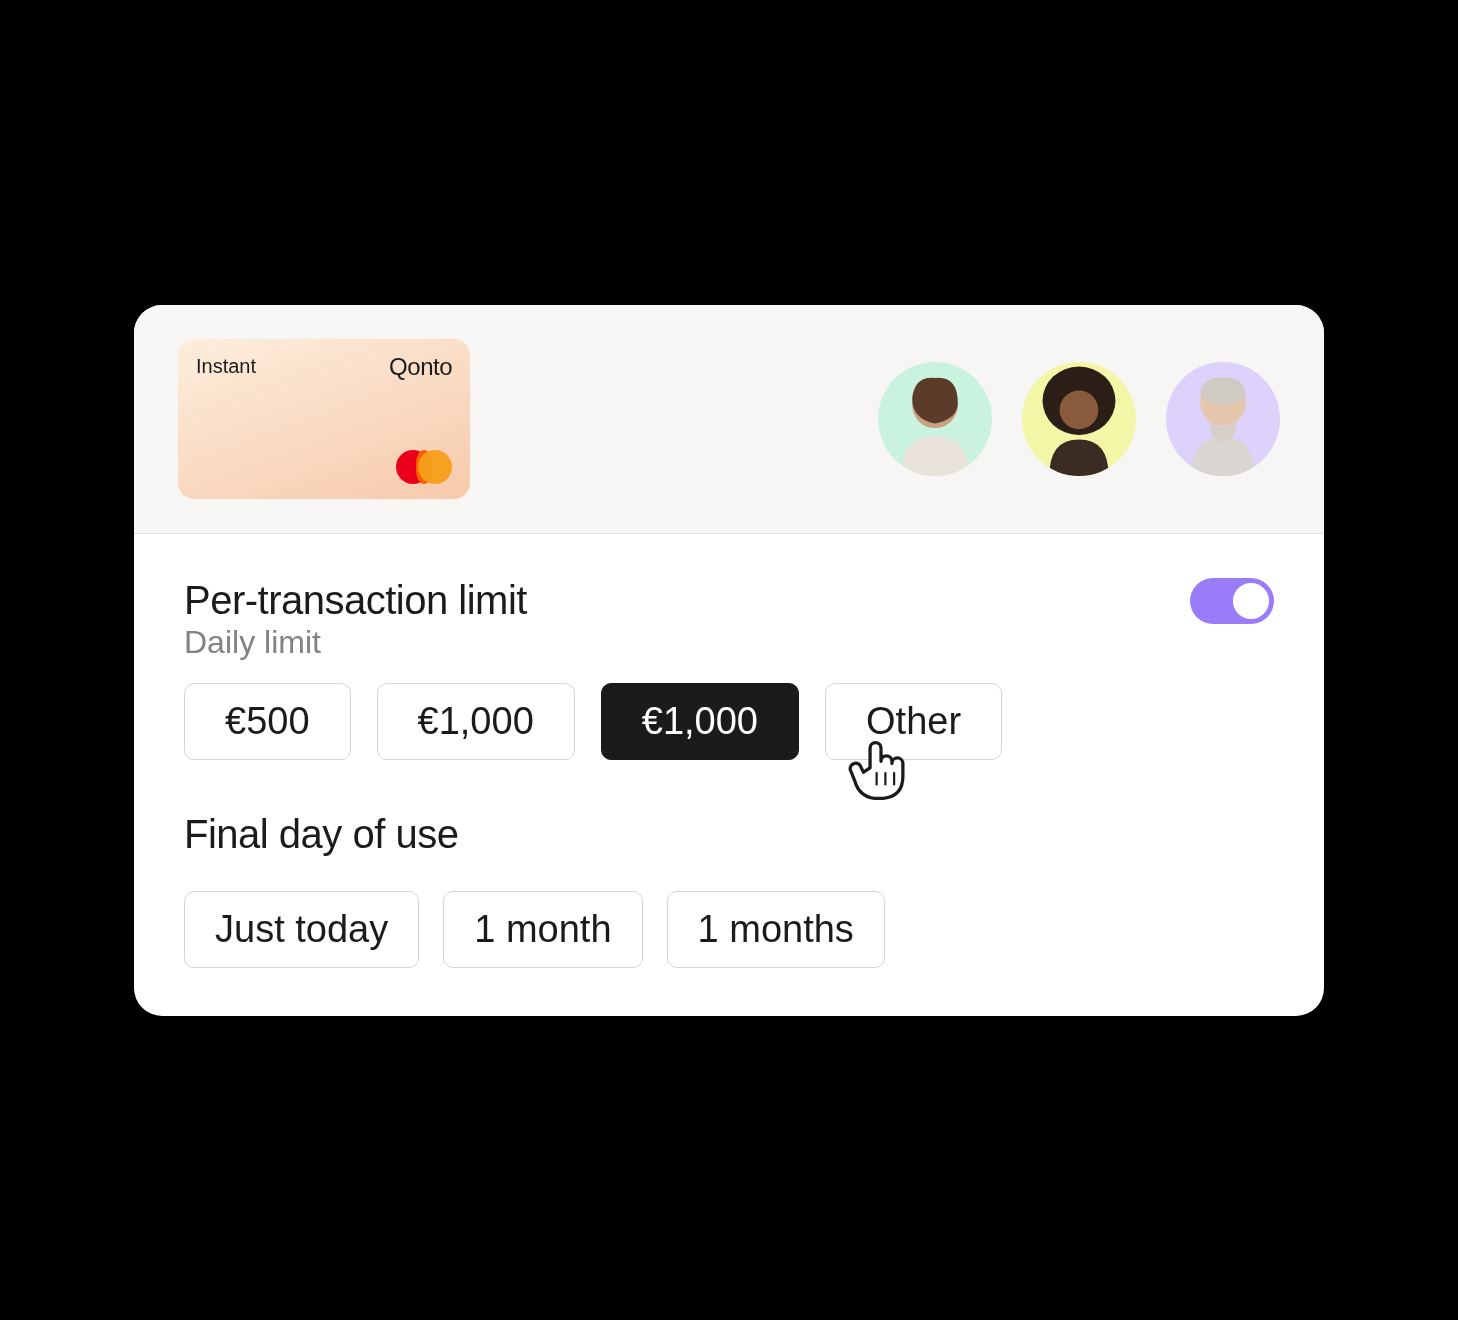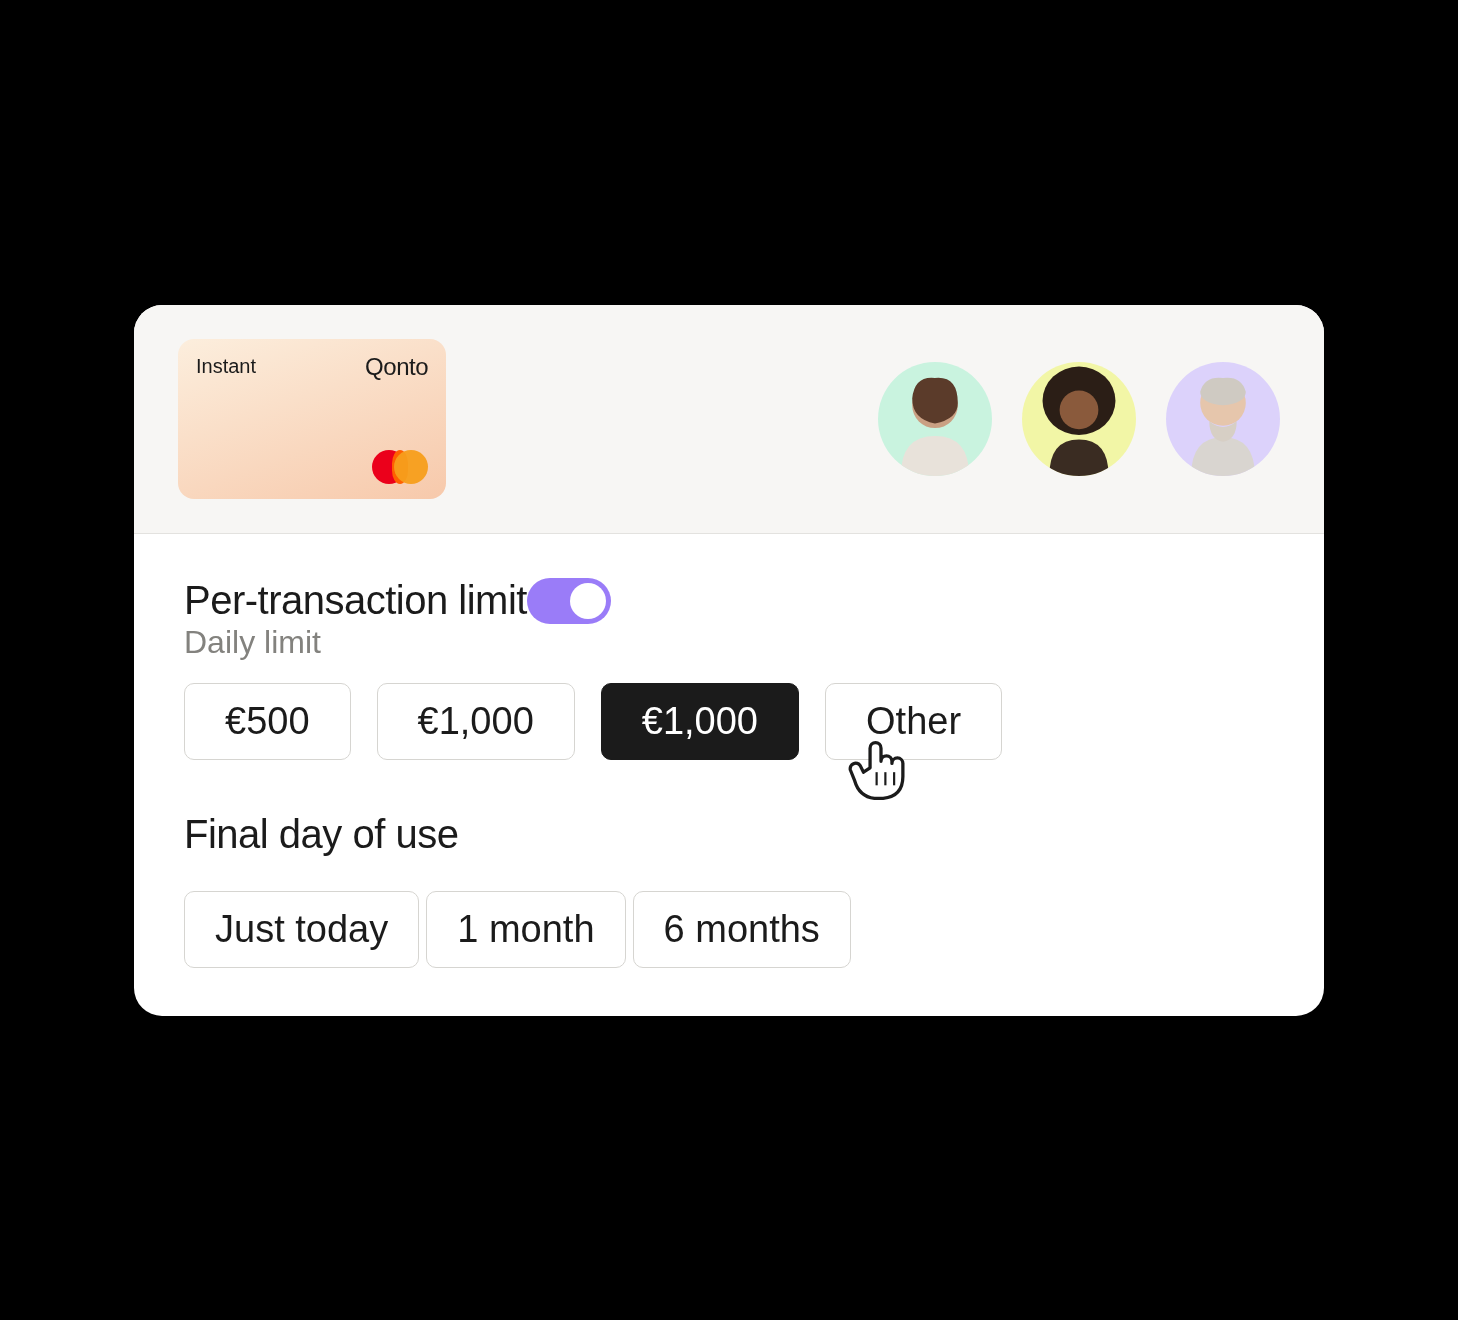--- a/index.html
+++ b/index.html
@@ -22,21 +22,21 @@
   }
   .header {
     background: #f7f6f4;
     border-bottom: 1px solid #e3e2df;
     padding: 34px 44px 34px 44px;
     display: flex;
     align-items: center;
     justify-content: space-between;
   }
   .card {
-    width: 268px;
+    width: 292px;
     height: 160px;
     border-radius: 16px;
     background: linear-gradient(160deg, #fceedd 0%, #f7c9ab 100%);
     position: relative;
     padding: 16px 18px;
   }
   .card-instant {
     font-size: 20px;
     color: #1b1b1b;
     font-weight: 400;
@@ -93,20 +93,21 @@
   .avatar svg { width: 100%; height: 100%; }
   .av1 { background: #c9f3df; }
   .av2 { background: #f2f6a6; }
   .av3 { background: #dcd2fb; }
   .body {
     padding: 44px 50px 48px 50px;
   }
   .row-title {
     display: flex;
     align-items: center;
+    justify-content: space-between;
     margin-bottom: 0;
   }
   .title {
     font-size: 40px;
     font-weight: 400;
     color: #1b1b1b;
     letter-spacing: -0.5px;
   }
   .toggle {
     width: 84px;
@@ -161,21 +162,21 @@
     pointer-events: none;
   }
   .section2-title {
     font-size: 40px;
     color: #1b1b1b;
     margin-bottom: 34px;
     letter-spacing: -0.5px;
   }
   .opts2 {
     display: flex;
-    gap: 7px;
+    gap: 24px;
   }
   .opt2 {
     border: 1.5px solid #d6d5d1;
     border-radius: 10px;
     padding: 16px 30px;
     font-size: 38px;
     color: #1b1b1b;
     background: #fff;
     cursor: pointer;
     white-space: nowrap;
@@ -247,17 +248,17 @@
           <line x1="44" y1="34" x2="44" y2="46"></line>
         </g>
       </svg>
     </div>
 
     <div class="section2-title">Final day of use</div>
 
     <div class="opts2">
       <div class="opt2">Just today</div>
       <div class="opt2">1 month</div>
-      <div class="opt2">6 months</div>
+      <div class="opt2">1 months</div>
     </div>
 
   </div>
 </div>
 
 </body></html>

